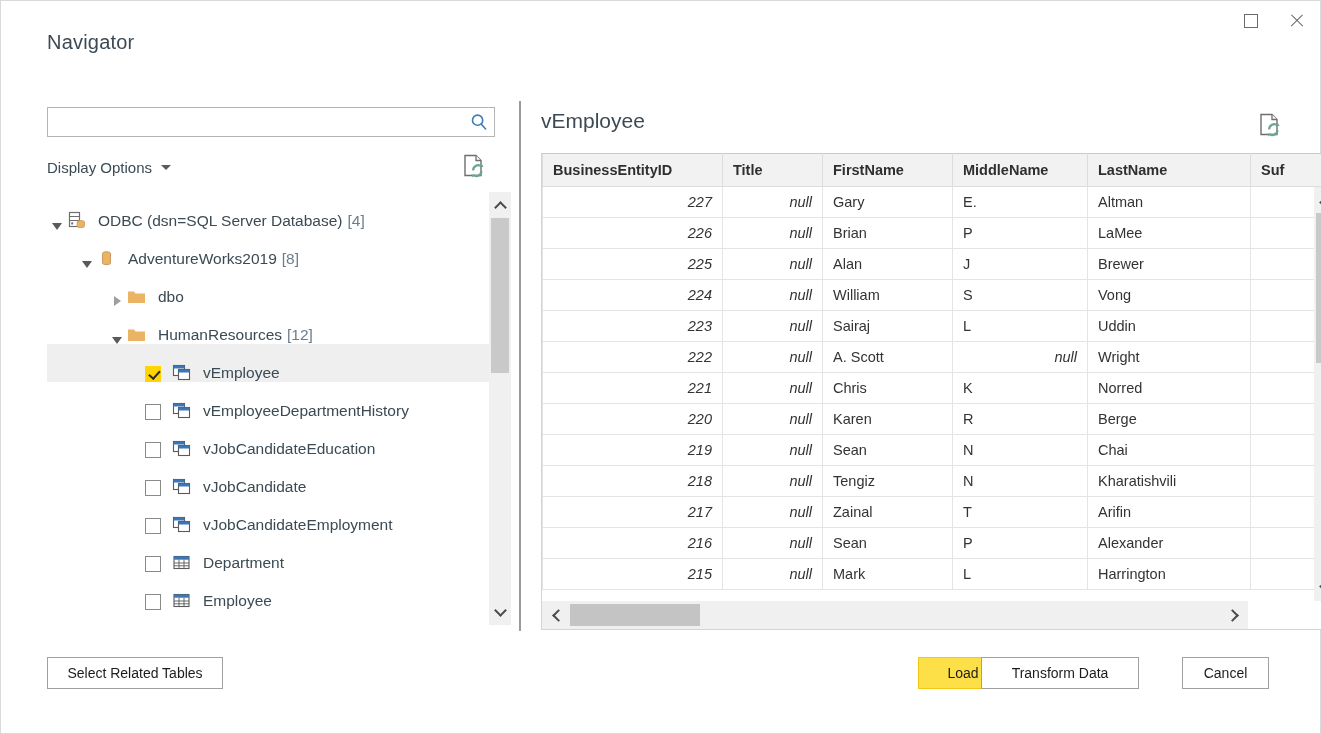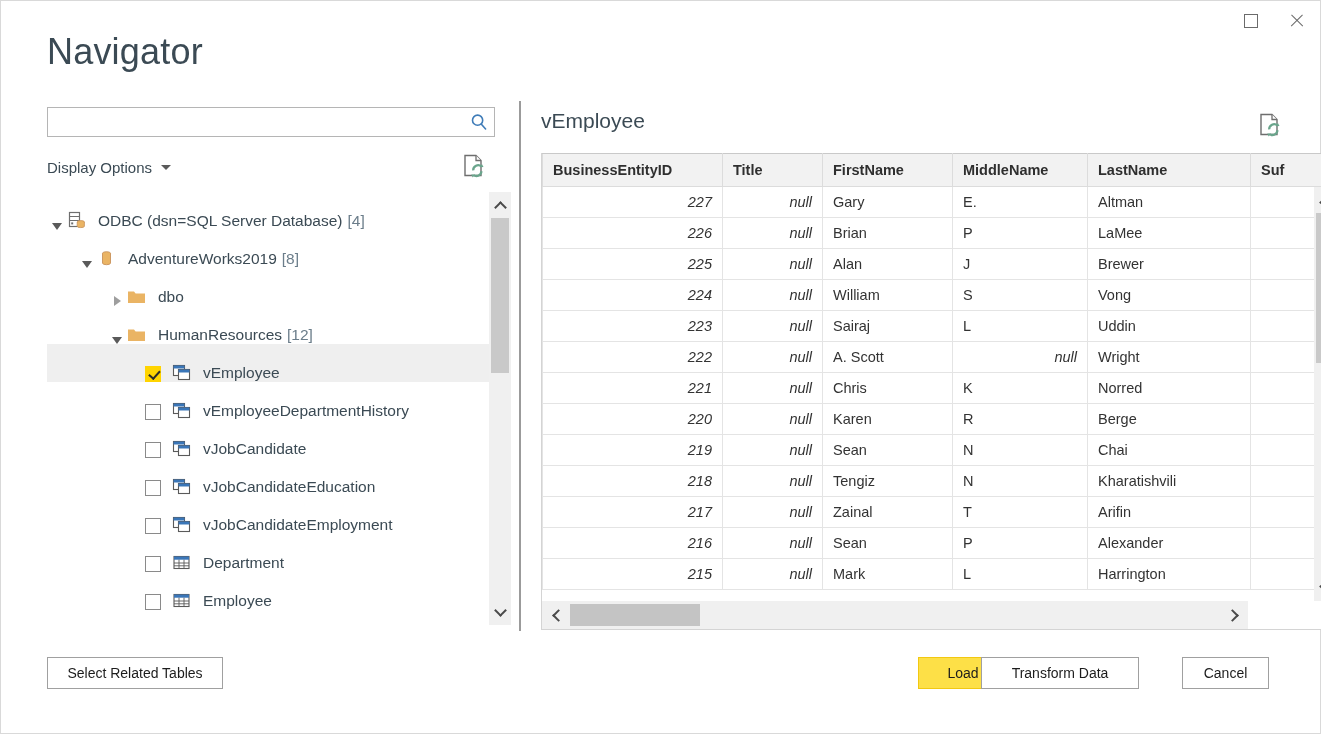--- a/index.html
+++ b/index.html
@@ -31,21 +31,21 @@
   .xs::before, .xs::after {
     content: ""; position: absolute; left: 0; top: 7.3px;
     width: 16px; height: 1.4px; background: #6b6b6b;
   }
   .xs::before { transform: rotate(45deg); }
   .xs::after  { transform: rotate(-45deg); }
 
   
   .page-title {
     position: absolute; left: 46px; top: 30px;
-    font-size: 36px; font-weight: 300; color: #3b4a54;
+    font-size: 20px; font-weight: 300; color: #3b4a54;
     letter-spacing: .2px;
   }
 
   
   .left-pane { position: absolute; left: 46px; top: 106px; width: 464px; }
   .searchbox {
     position: relative; width: 448px; height: 30px;
     border: 1px solid #b5b5b5; background: #fff;
     display: flex; align-items: center;
   }
@@ -338,35 +338,35 @@
           <span class="twisty ind4"></span>
           <span class="chk"></span>
           <span class="ticon">
             <svg width="20" height="18" viewBox="0 0 20 18">
               <rect x="1.5" y="1.5" width="11" height="10" fill="#fff" stroke="#5a5a5a" stroke-width="1.1"></rect>
               <rect x="1.5" y="1.5" width="11" height="3" fill="#3a76b8"></rect>
               <rect x="6.5" y="5.5" width="11" height="10" fill="#fff" stroke="#5a5a5a" stroke-width="1.1"></rect>
               <rect x="6.5" y="5.5" width="11" height="3" fill="#3a76b8"></rect>
             </svg>
           </span>
-          <span class="tlabel">vJobCandidate</span>
+          <span class="tlabel">vJobCandidateEducation</span>
         </div>
 
         <div class="tnode">
           <span class="twisty ind4"></span>
           <span class="chk"></span>
           <span class="ticon">
             <svg width="20" height="18" viewBox="0 0 20 18">
               <rect x="1.5" y="1.5" width="11" height="10" fill="#fff" stroke="#5a5a5a" stroke-width="1.1"></rect>
               <rect x="1.5" y="1.5" width="11" height="3" fill="#3a76b8"></rect>
               <rect x="6.5" y="5.5" width="11" height="10" fill="#fff" stroke="#5a5a5a" stroke-width="1.1"></rect>
               <rect x="6.5" y="5.5" width="11" height="3" fill="#3a76b8"></rect>
             </svg>
           </span>
-          <span class="tlabel">vJobCandidateEducation</span>
+          <span class="tlabel">vJobCandidate</span>
         </div>
 
         <div class="tnode">
           <span class="twisty ind4"></span>
           <span class="chk"></span>
           <span class="ticon">
             <svg width="20" height="18" viewBox="0 0 20 18">
               <rect x="1.5" y="1.5" width="11" height="10" fill="#fff" stroke="#5a5a5a" stroke-width="1.1"></rect>
               <rect x="1.5" y="1.5" width="11" height="3" fill="#3a76b8"></rect>
               <rect x="6.5" y="5.5" width="11" height="10" fill="#fff" stroke="#5a5a5a" stroke-width="1.1"></rect>

